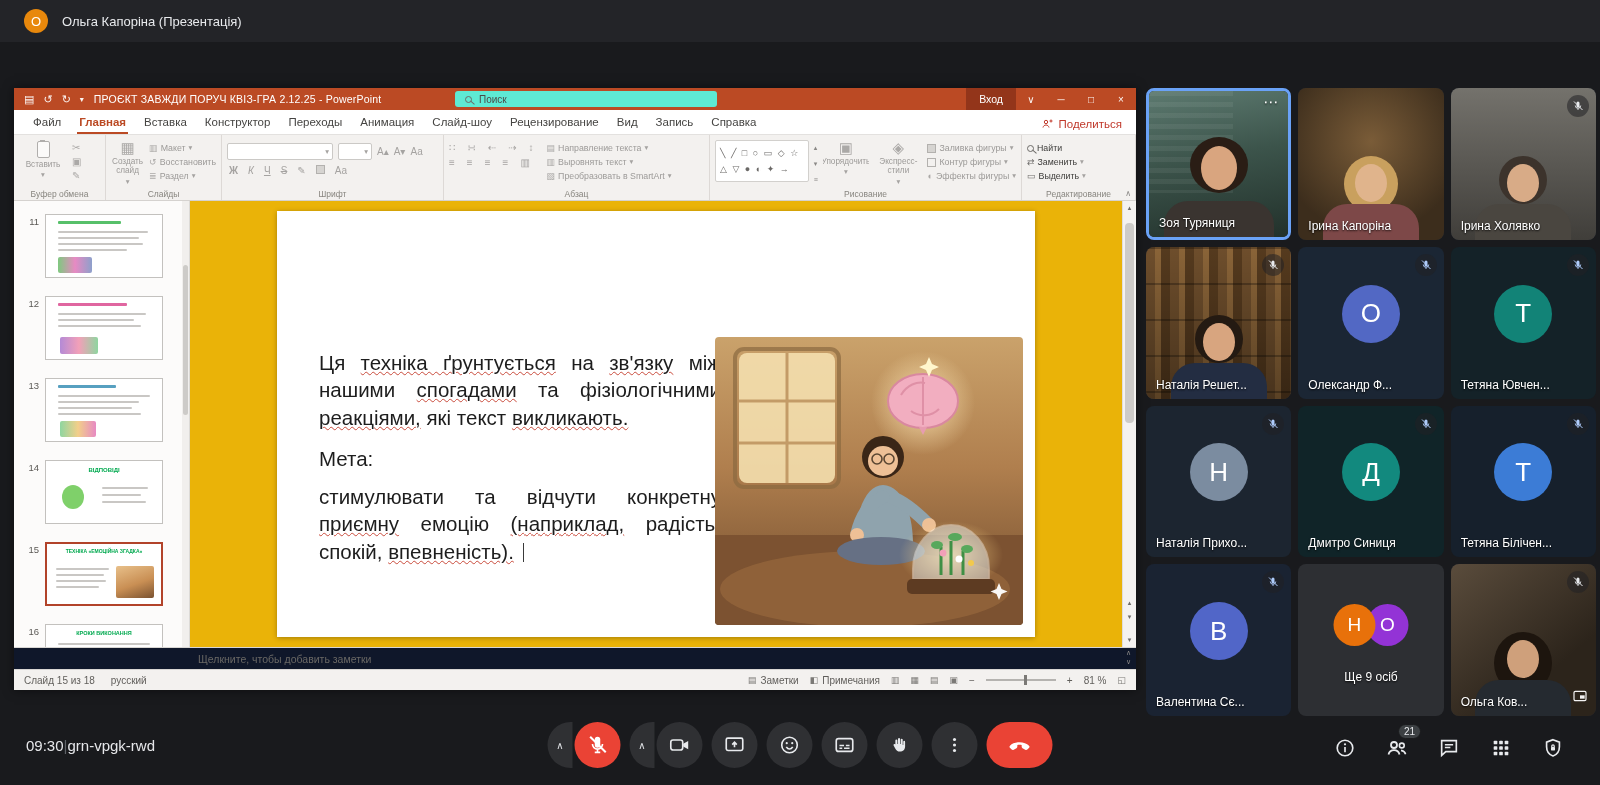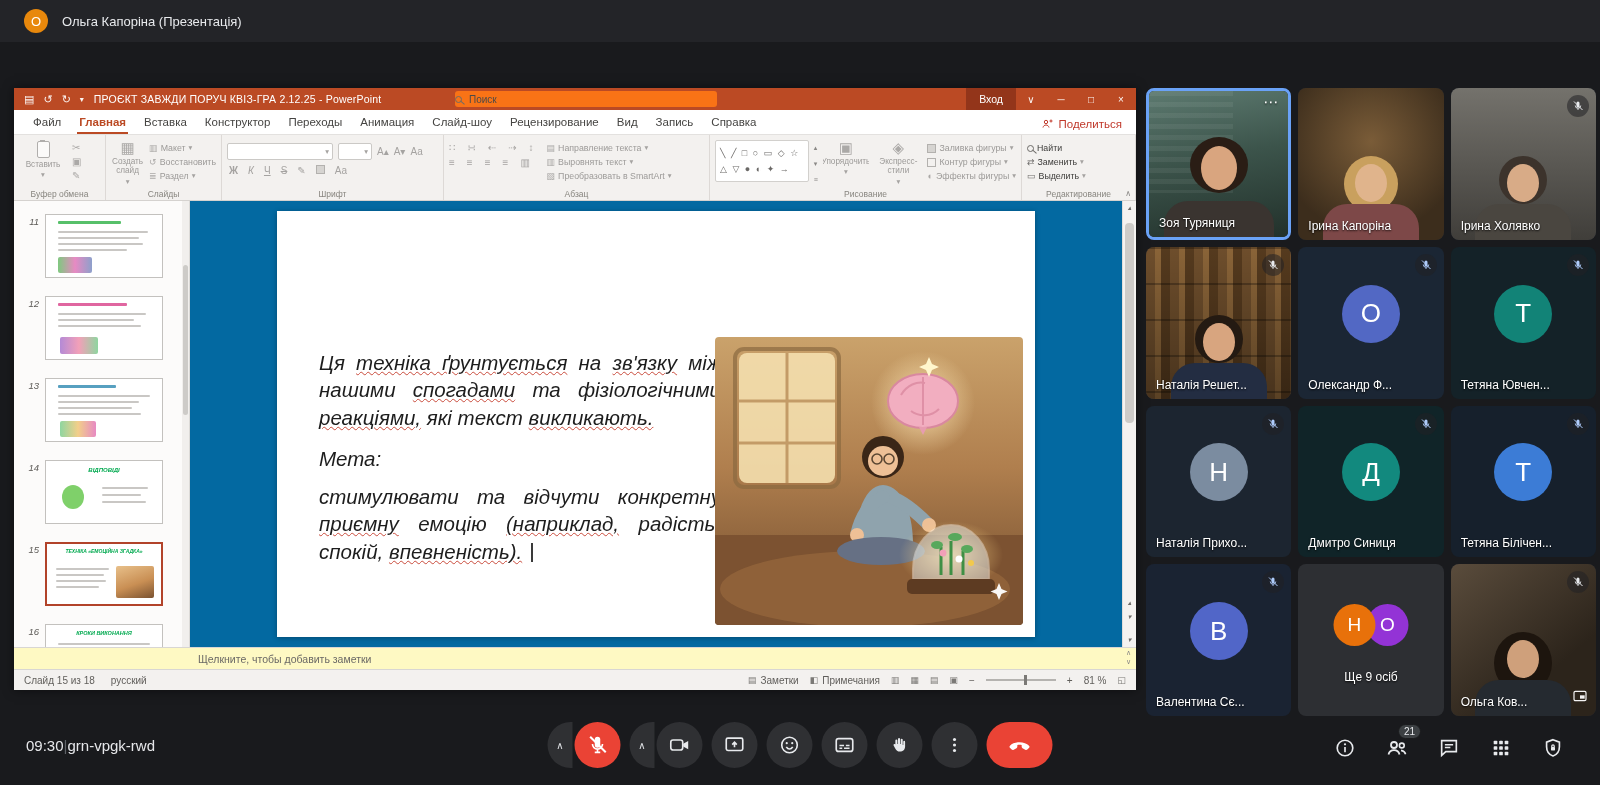--- a/index.html
+++ b/index.html
@@ -14,22 +14,22 @@
              display:flex;align-items:center;justify-content:center;flex:0 0 auto;}
   .tb-label{color:#e8eaed;font-size:13px;}
 
   
   .ppt{position:absolute;left:14px;top:88px;width:1122px;height:602px;background:#fff;box-shadow:0 0 10px rgba(0,0,0,.5);}
   .ptitle{position:relative;height:22px;background:#bb4a24;color:#fff;display:flex;align-items:center;font-size:11px;}
   .qat{display:flex;align-items:center;gap:9px;padding:0 10px;}
   .qi{font-size:11px;opacity:.95;cursor:default;}
   .qi.sm{font-size:8px;}
   .ptitle-text{font-size:10.5px;white-space:nowrap;letter-spacing:.2px;}
-  .psearch{position:absolute;left:441px;top:3px;width:262px;height:16px;background:#f97316;border-radius:3px;
-           display:flex;align-items:center;gap:7px;color:#4c4a48;font-size:10px;}
+  .psearch{position:absolute;left:441px;top:3px;width:262px;height:16px;background:#5eead4;border-radius:3px;
+           display:flex;align-items:center;gap:7px;padding-left:10px;color:#4c4a48;font-size:10px;}
   .mag{position:relative;width:7px;height:7px;border:1.4px solid #6d6b68;border-radius:50%;display:inline-block;flex:0 0 auto;}
   .mag::after{content:"";position:absolute;right:-3px;bottom:-2px;width:4.5px;height:1.4px;background:#6d6b68;transform:rotate(40deg);}
   .pt-right{position:absolute;right:0;top:0;height:100%;display:flex;align-items:stretch;}
   .signin{background:#93351a;display:flex;align-items:center;padding:0 13px;font-size:10.5px;}
   .wbtn{width:30px;display:flex;align-items:center;justify-content:center;font-size:10px;opacity:.95;}
 
   .ptabs{height:25px;background:#fff;border-bottom:1px solid #e3e1df;display:flex;align-items:flex-end;
          padding-left:10px;font-size:11.5px;color:#454442;}
   .ptab{padding:4px 9px 6px;position:relative;white-space:nowrap;}
   .ptab.active{color:#bb4a24;font-weight:700;}
@@ -63,21 +63,21 @@
   .pstack.dark .gi{color:#6a6866;}
   .chip{width:9px;height:9px;background:#d6d4d1;border:1px solid #b3b1ae;display:inline-block;}
   .chip.o{background:transparent;}
   .shapesbox{width:100px;height:42px;background:#fff;border:1px solid #d2d0cd;border-radius:2px;
              display:flex;flex-direction:column;justify-content:space-evenly;padding:1px 4px;
              font-size:9px;color:#6a6866;letter-spacing:1.5px;white-space:nowrap;overflow:hidden;}
   .galcol{display:flex;flex-direction:column;justify-content:space-between;padding:4px 0;font-size:7px;color:#8a8886;}
   .rib-collapse{position:absolute;right:5px;bottom:2px;font-size:8px;color:#8a8886;}
 
   
-  .pbody{position:relative;height:446px;display:flex;background:#0369a1;font-style:italic;}
+  .pbody{position:relative;height:446px;display:flex;background:#eab308;}
   .thumbs{position:relative;width:176px;background:#fcfbfa;border-right:1px solid #dcdad7;padding-top:4px;overflow:hidden;flex:0 0 auto;}
   .trow{display:flex;gap:6px;padding:9px 14px 9px 10px;align-items:flex-start;}
   .tnum{width:15px;font-size:9.5px;color:#5b5955;text-align:right;padding-top:2px;flex:0 0 auto;}
   .tbox{width:118px;height:64px;background:#fff;border:1px solid #c3c1be;position:relative;overflow:hidden;flex:0 0 auto;}
   .trow.sel .tbox{border:2px solid #b2432a;}
   .m-l{position:absolute;height:2px;background:#c9c7c4;border-radius:1px;}
   .m-t{position:absolute;height:3px;background:#57c06a;border-radius:1px;}
   .m-img{position:absolute;border-radius:2px;}
   .mini-title{position:absolute;left:0;right:0;text-align:center;font-weight:700;color:#00a94f;line-height:1.25;}
   .tscroll{position:absolute;right:0;top:0;bottom:0;width:7px;background:#f1efed;}
@@ -95,21 +95,21 @@
   .illu{position:absolute;right:12px;top:126px;width:308px;height:288px;border-radius:4px;overflow:hidden;}
 
   .vscroll{position:relative;width:14px;background:#f4f2f0;border-left:1px solid #e0ddda;flex:0 0 auto;
            font-size:7px;color:#6d6b68;}
   .vs-top{position:absolute;top:3px;left:0;right:0;text-align:center;}
   .vs-thumb{position:absolute;left:2px;right:2px;top:22px;height:200px;background:#cdcbc8;border-radius:4px;}
   .vs-prev{position:absolute;bottom:40px;left:0;right:0;text-align:center;}
   .vs-next{position:absolute;bottom:26px;left:0;right:0;text-align:center;}
   .vs-bot{position:absolute;bottom:3px;left:0;right:0;text-align:center;}
 
-  .pnotes{position:relative;height:22px;background:#fef9c3;border-top:1px solid #d8d6d3;display:flex;align-items:center;
+  .pnotes{position:relative;height:22px;background:#0f172a;border-top:1px solid #d8d6d3;display:flex;align-items:center;
           font-size:10.5px;color:#6a6865;padding-left:184px;}
   .notes-arrows{position:absolute;right:5px;top:1px;display:flex;flex-direction:column;font-size:7px;color:#8a8886;line-height:1.25;text-align:center;}
 
   .pstatus{height:21px;background:#f3f1ef;border-top:1px solid #d8d6d3;display:flex;align-items:center;
            font-size:10px;color:#605e5b;padding:0 10px;gap:16px;}
   .st-right{margin-left:auto;display:flex;align-items:center;gap:11px;}
   .st-it{display:flex;align-items:center;gap:4px;}
   .st-ic{font-size:9px;color:#7b7976;}
   .zoomline{position:relative;width:70px;height:2px;background:#b5b3b0;}
   .zoomline::after{content:"";position:absolute;left:55%;top:-4px;width:3px;height:10px;background:#7b7976;}

